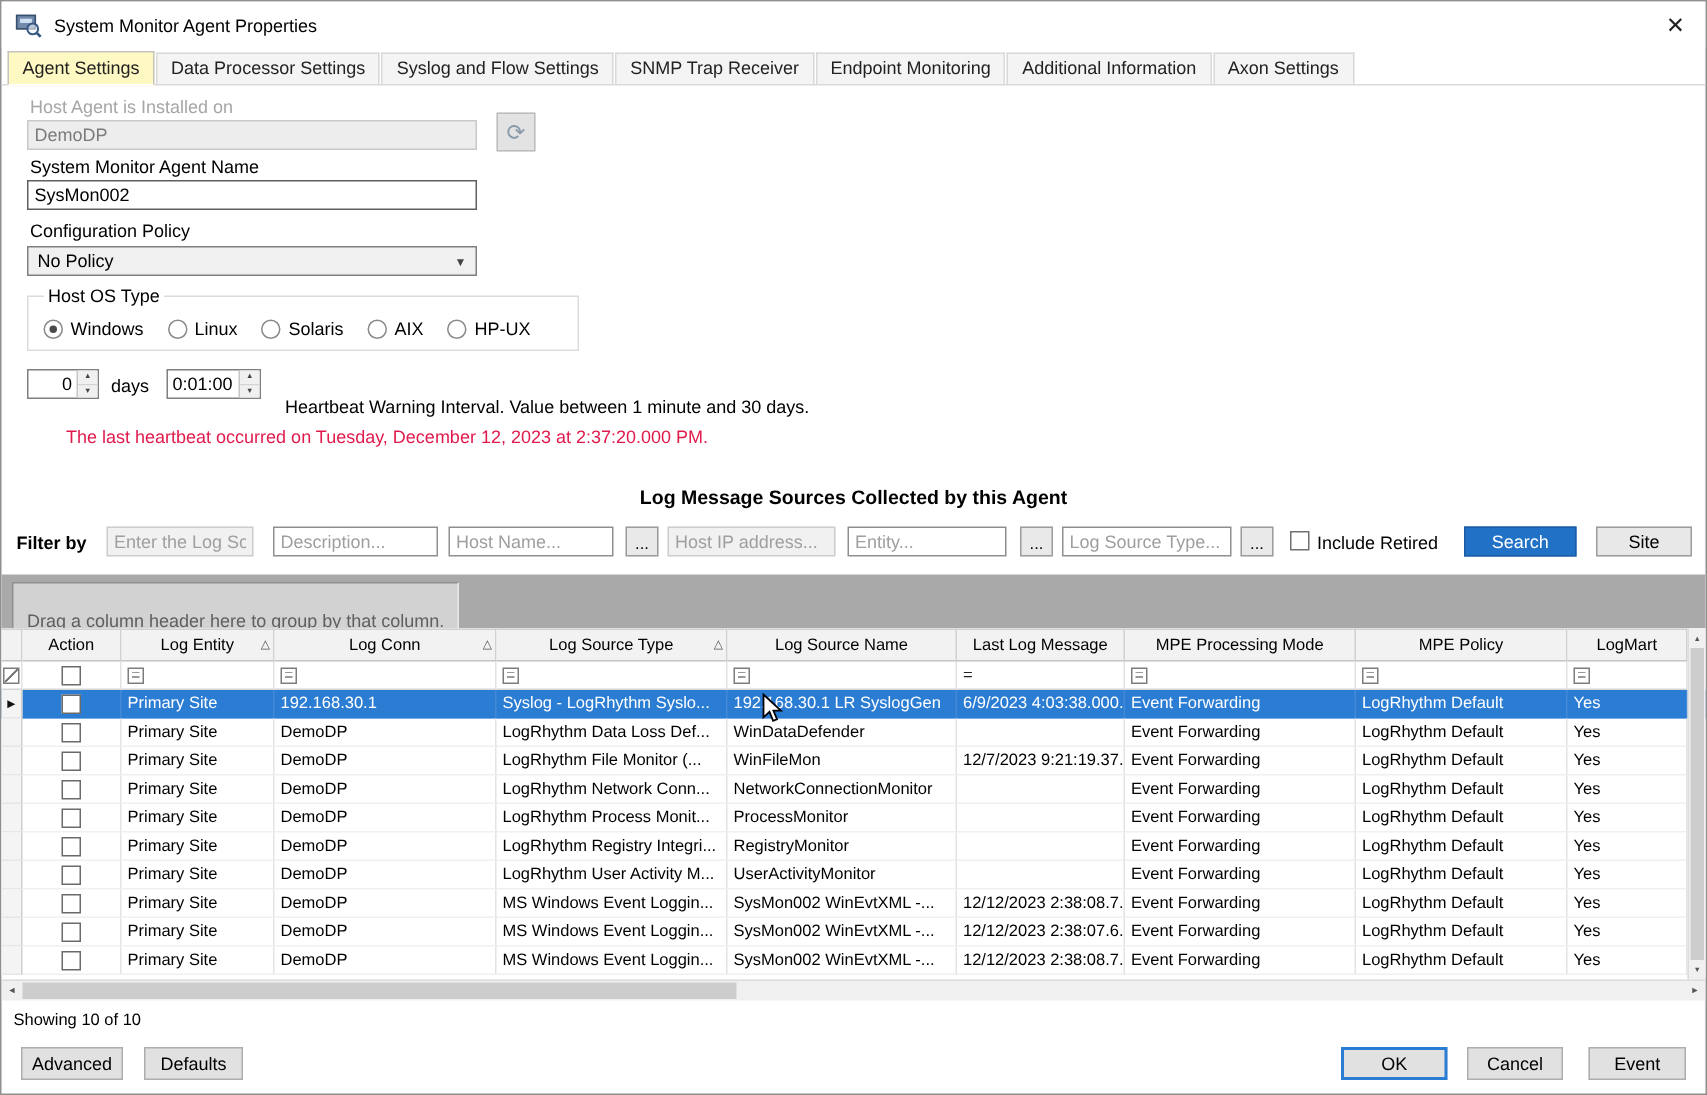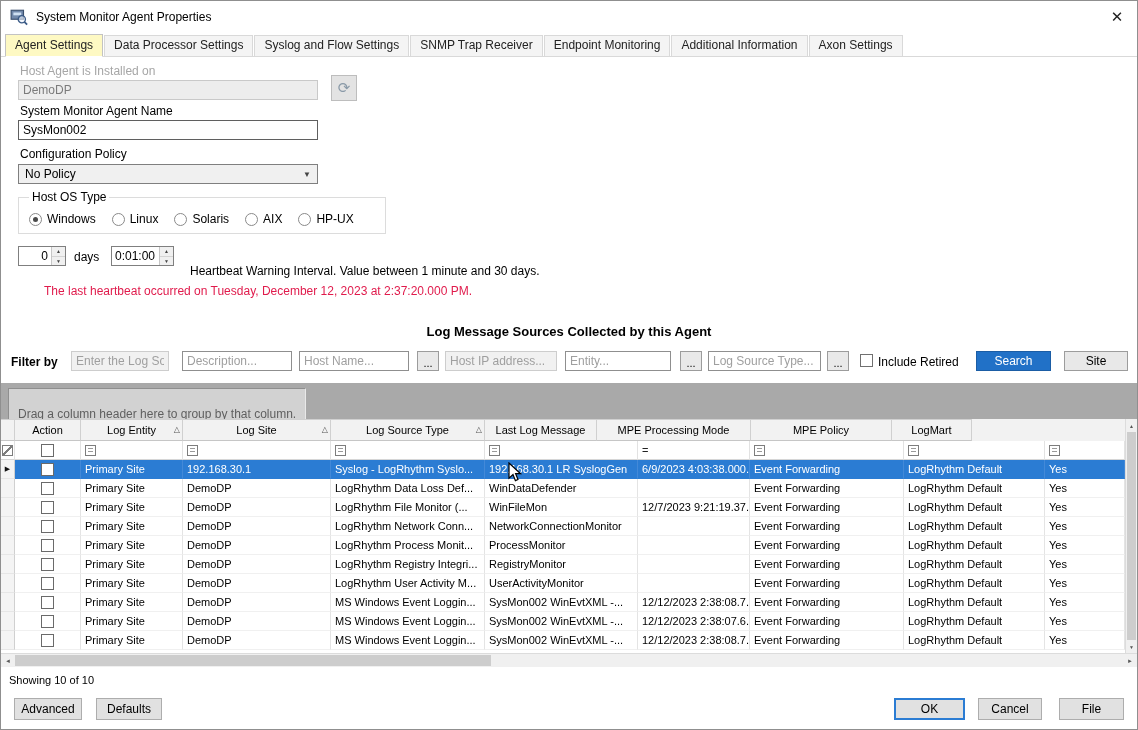--- a/index.html
+++ b/index.html
@@ -242,26 +242,29 @@
     <div class="grid-header" id="grid-header">
         <div class="hcell" style="width: 14px;"></div>
         <div class="hcell" style="width: 66px;">
           <span>Action</span>
         </div>
         <div class="hcell" style="width: 102px;">
           <span>Log Entity</span>
           <span class="sort">△</span>
         </div>
         <div class="hcell" style="width: 148px;">
-          <span>Log Site</span>
+          <span>Log Conn</span>
           <span class="sort">△</span>
         </div>
         <div class="hcell" style="width: 154px;">
           <span>Log Source Type</span>
           <span class="sort">△</span>
+        </div>
+        <div class="hcell" style="width: 153px;">
+          <span>Log Source Name</span>
         </div>
         <div class="hcell" style="width: 112px;">
           <span>Last Log Message</span>
         </div>
         <div class="hcell" style="width: 154px;">
           <span>MPE Processing Mode</span>
         </div>
         <div class="hcell" style="width: 141px;">
           <span>MPE Policy</span>
         </div>
@@ -464,19 +467,19 @@
         <span>►</span>
       </div>
   </div>
 
   <div class="status">Showing 10 of 10</div>
 
   <div class="btn" id="btn-advanced">Advanced</div>
   <div class="btn" id="btn-defaults">Defaults</div>
   <div class="btn" id="btn-ok">OK</div>
   <div class="btn" id="btn-cancel">Cancel</div>
-  <div class="btn" id="btn-apply">File</div>
+  <div class="btn" id="btn-apply">Event</div>
 
   <svg class="cursor" viewBox="0 0 15 21">
     <path d="M1,1 L1,16.2 L5,12.6 L7.4,18.6 L10,17.5 L7.6,11.7 L12.6,11.7 Z" fill="#ffffff" stroke="#000000" stroke-width="1.2"></path>
   </svg>
 
 </div>
 
 </body></html>

